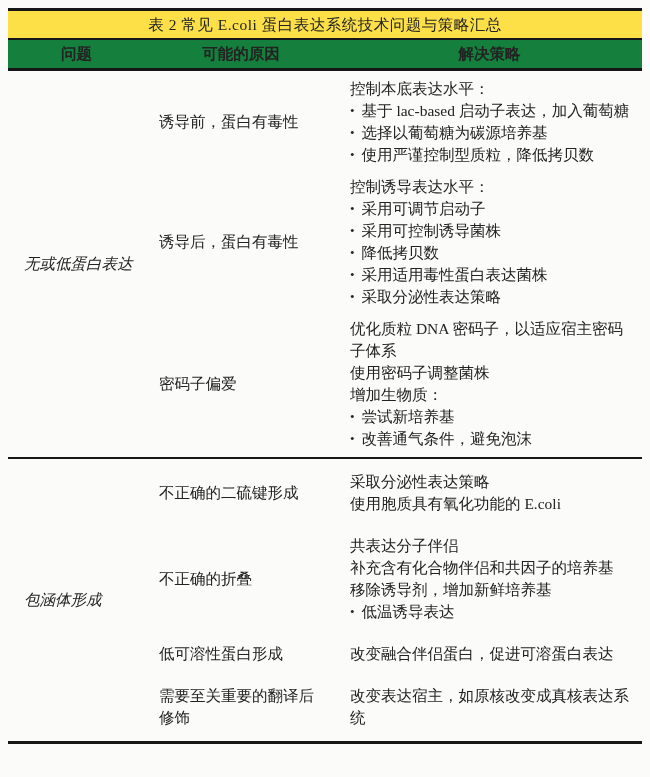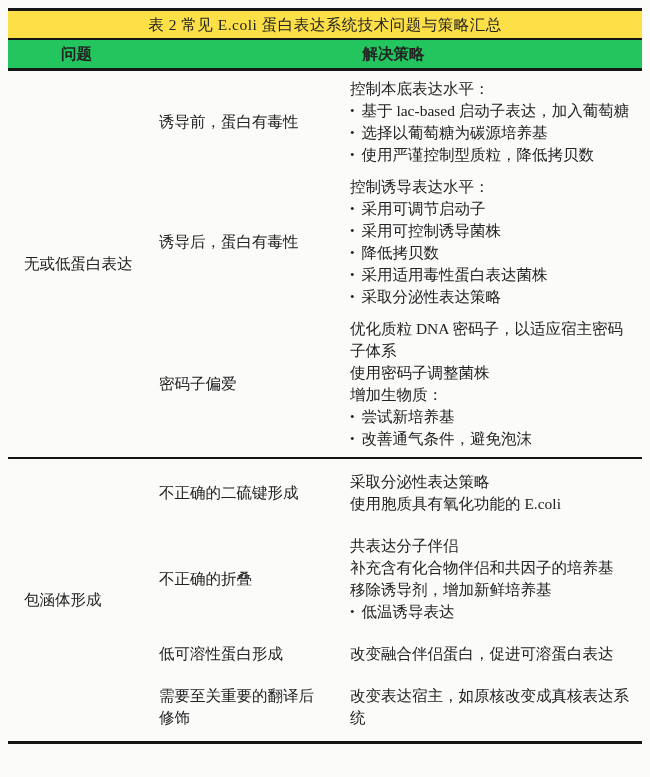--- a/index.html
+++ b/index.html
@@ -20,35 +20,36 @@
     height:27px;line-height:27px;
     text-align:center;
     font-size:15.5px;
     letter-spacing:.5px;
     border-bottom:2px solid #161616;
     background:#fde047;
   }
   .header-row{
     display:flex;align-items:center;
     height:28px;
-    background:#22c55e;
+    background:#15803d;
     border-bottom:3px solid #161616;
     font-weight:bold;font-size:15.5px;
   }
   .hc{text-align:center;}
   .hc1{width:137px;}
   .hc2{width:192px;}
   .hc3{flex:1;}
   .table-section{display:flex;}
   .table-section + .table-section{border-top:2px solid #161616;}
   .problem-cell{
     width:137px;box-sizing:border-box;
     display:flex;align-items:center;
     padding-left:16px;
     font-size:15.5px;
+    font-style:italic;
   }
   .rows{flex:1;display:flex;flex-direction:column;padding:2px 0;}
   .sub-row{display:flex;}
   .cause-cell{
     width:192px;box-sizing:border-box;
     display:flex;align-items:center;
     padding-left:14px;padding-right:14px;
     font-size:15.5px;line-height:22px;
   }
   .strategies{flex:1;padding:5px 4px 5px 0;}
@@ -66,20 +67,21 @@
   }
 </style>
 </head>
 <body>
 
 <div class="page">
   <div class="tbl">
     <div class="title-row">表 2  常见 E.coli 蛋白表达系统技术问题与策略汇总</div>
     <div class="header-row">
       <div class="hc hc1">问题</div>
+      <div class="hc hc2">可能的原因</div>
       <div class="hc hc3">解决策略</div>
     </div>
     <div>
         <div class="table-section section-0">
           <div class="problem-cell">
             <span>无或低蛋白表达</span>
           </div>
           <div class="rows">
             <div class="sub-row">
               <div class="cause-cell">

